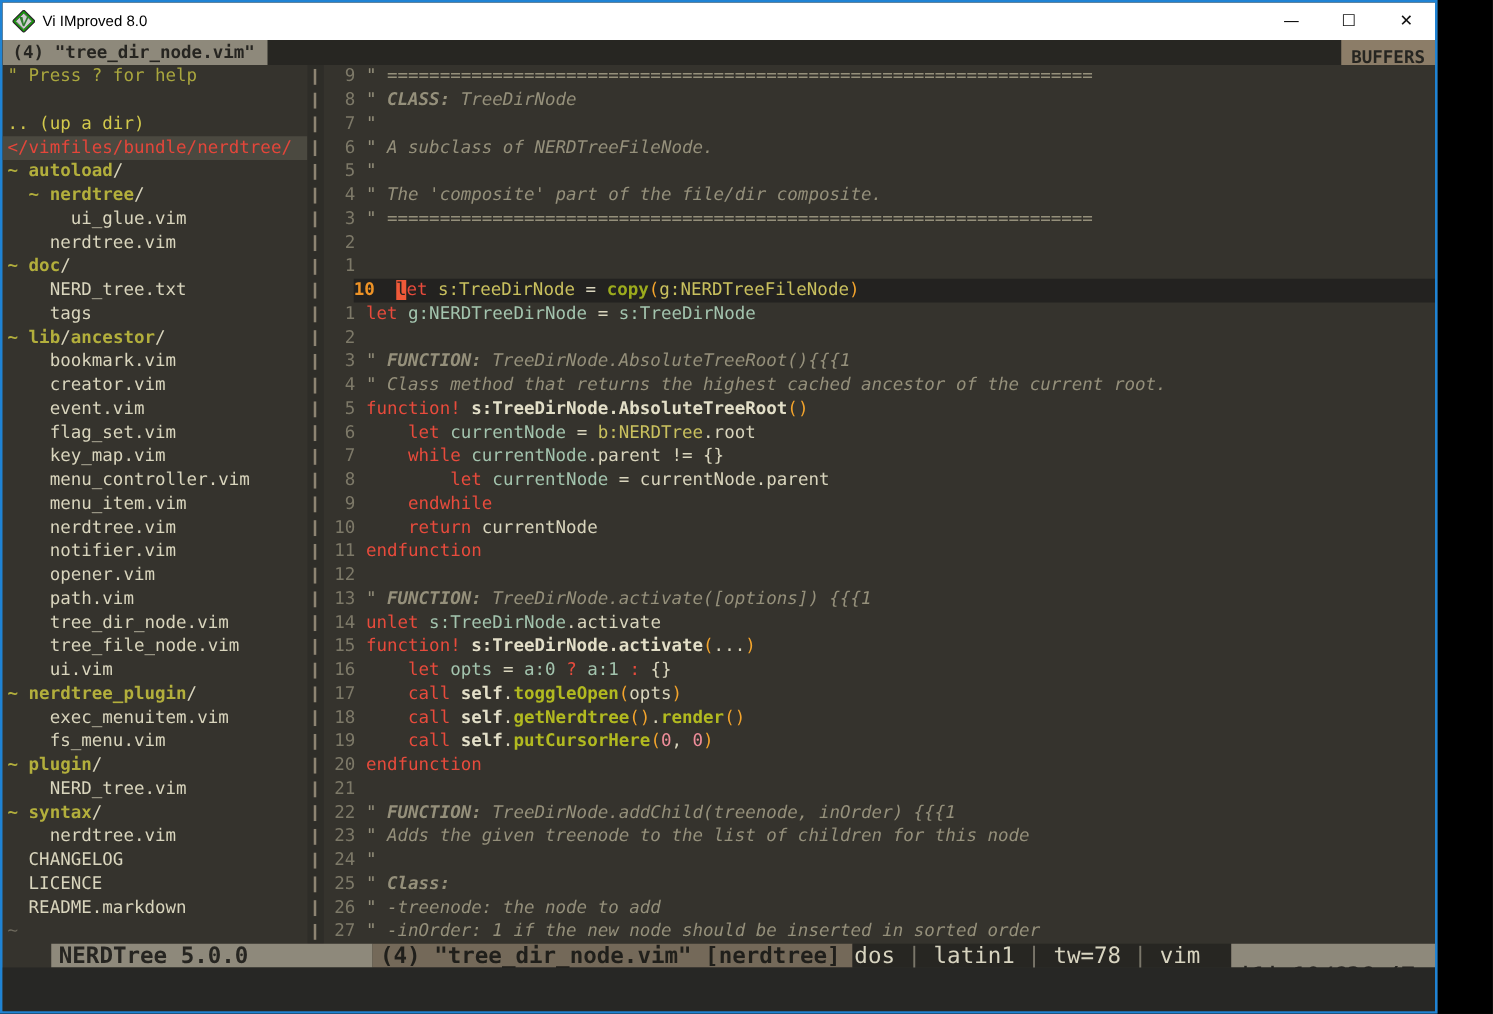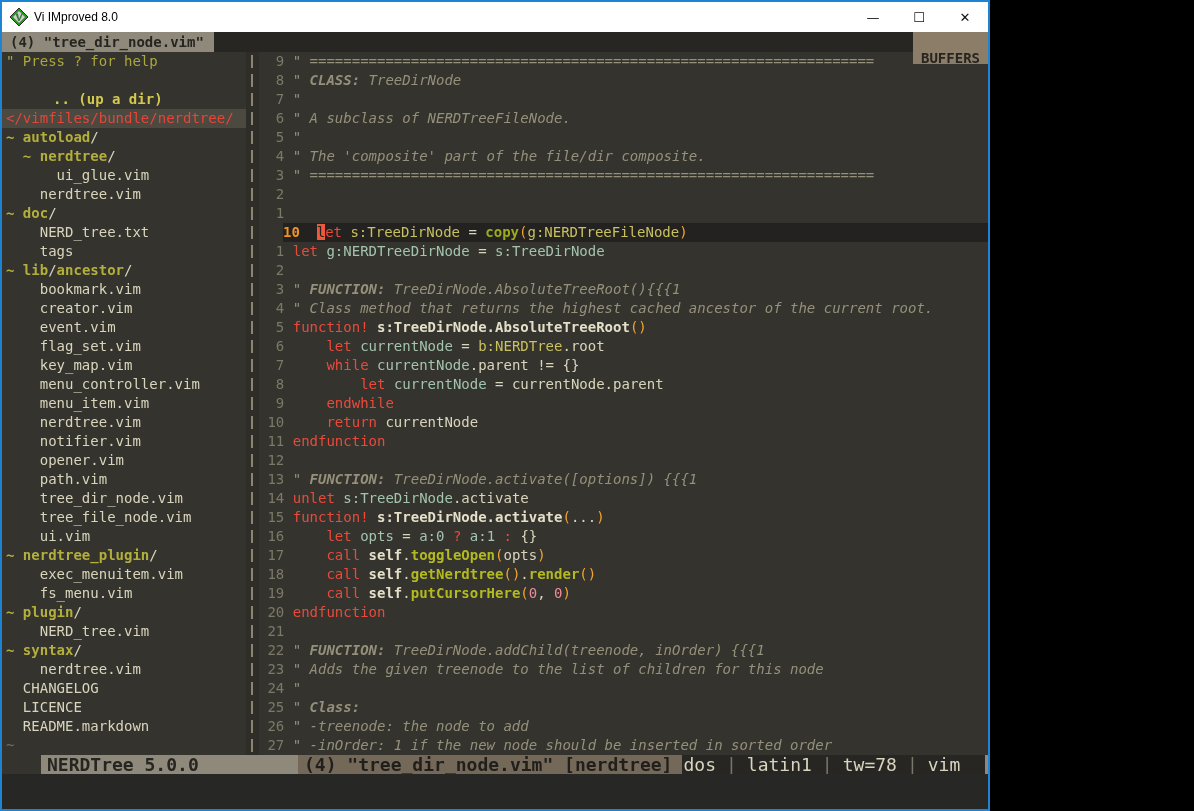--- a/index.html
+++ b/index.html
@@ -1,18 +1,18 @@
 <!DOCTYPE html>
 <html><head>
 <meta charset="utf-8">
 <style>
   * { margin:0; padding:0; box-sizing:border-box; }
   html,body { width:1194px; height:811px; background:#000; }
   .window {
-    width:990px; height:811px;
+    width:1150px; height:811px;
     border:2px solid #1f83d4;
     display:flex; flex-direction:column;
     font-family:"DejaVu Sans Mono", monospace;
     background:#35332d;
     overflow:hidden;
   }
   
   .titlebar {
     height:30px; background:#ffffff; display:flex; align-items:center;
     font-family:"Liberation Sans", sans-serif; font-size:12px; color:#000;
@@ -26,31 +26,31 @@
   }
   
   .tabline {
     height:20px; background:#272622; display:flex; align-items:stretch;
     font-size:14px; font-weight:bold; flex:0 0 auto; line-height:20px;
   }
   .tab-sel {
     background:#8e897b; color:#262521; padding:0 10px 0 8px; white-space:pre;
   }
   .tab-fill { flex:1 1 auto; }
-  .tab-buffers { background:#8c7d68; color:#262521; padding:16px 8px; }
+  .tab-buffers { background:#8c7d68; color:#262521; padding:4px 8px; }
   
   .main { display:flex; height:703px; flex:0 0 auto; }
   .nerdtree {
     width:244px; flex:0 0 auto; overflow:hidden;
     font-size:14px; line-height:19px; color:#d9d5bd;
   }
   .nt-row { height:19px; white-space:pre; padding-left:4px; }
   .nt-root-row { background:#4b4940; }
   .nt-help   { color:#aaa73e; }
-  .nt-up     { color:#d3c94c; font-weight:bold;margin-left:47px; }
+  .nt-up     { color:#d3c94c; font-weight:normal; }
   .nt-root   { color:#e4463a; }
   .nt-dir    { color:#b3af3c; font-weight:bold; }
   .nt-slash  { color:#d9d5bd; }
   .nt-plain  { color:#d9d5bd; }
   .nt-filler { color:#6f6b5e; }
   .vsep {
     width:13px; flex:0 0 auto; background:#2e2d28;
     background-image:repeating-linear-gradient(to bottom,
       transparent 0px, transparent 3px, #8d8472 3px, #8d8472 16px, transparent 16px, transparent 19px);
     background-size:2px 19px; background-repeat:repeat-y; background-position:5px 0;

